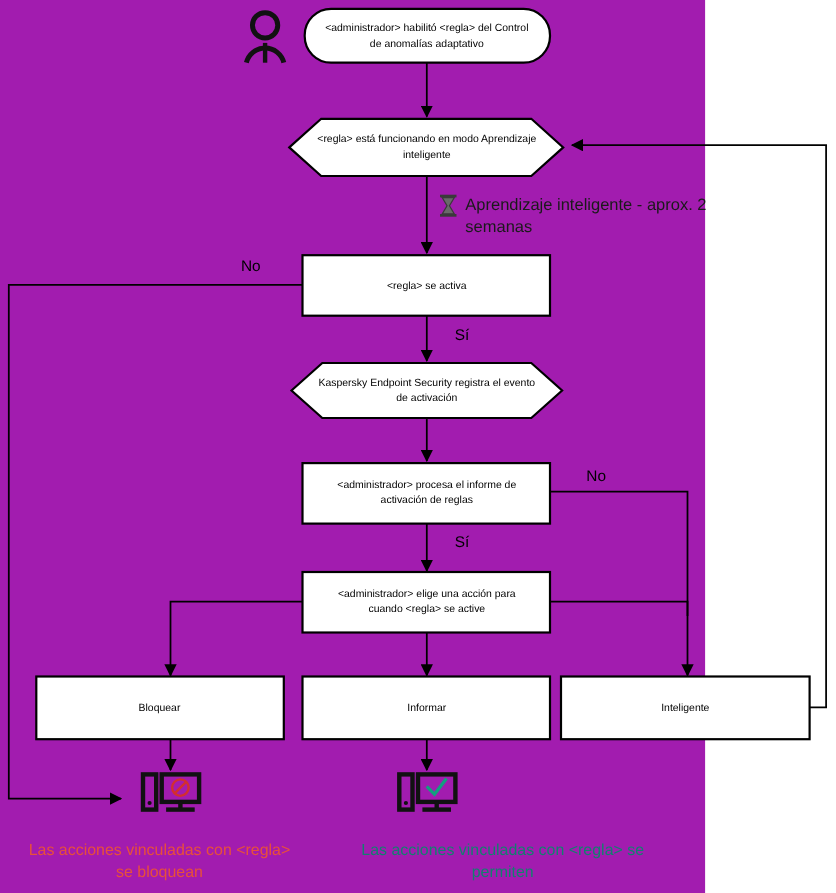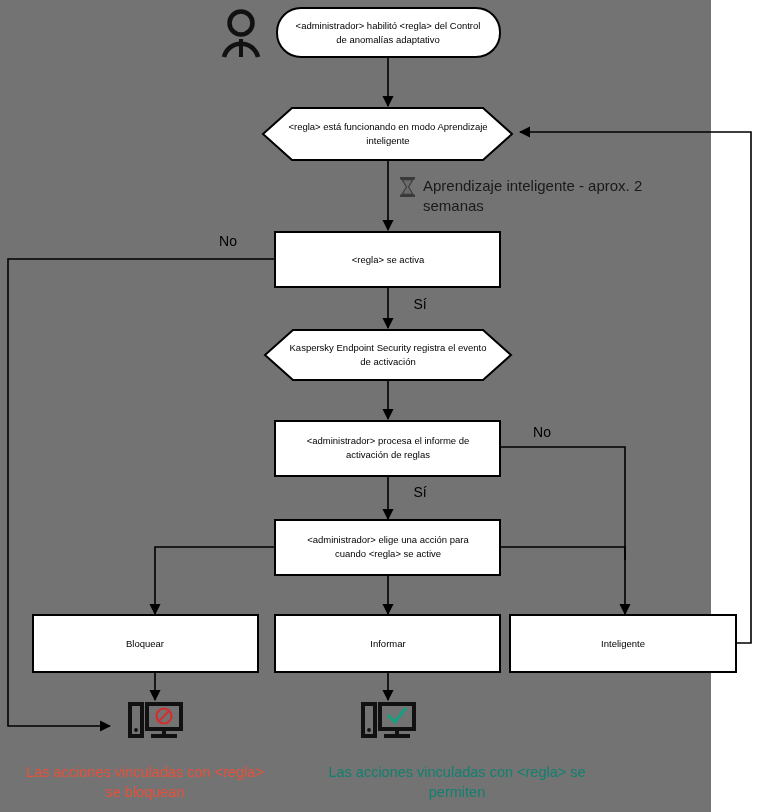--- a/index.html
+++ b/index.html
@@ -8,23 +8,23 @@
     background: #ffffff;
   }
   body {
     width: 760px;
     height: 812px;
     font-family: "Liberation Sans", sans-serif;
     overflow: hidden;
   }
   #diagram-root {
     position: relative;
-    width: 711px;
+    width: 641px;
     height: 812px;
-    background: #737373;
+    background: #a21caf;
   }
   svg#flowchart {
     display: block;
     width: 760px;
     height: 812px;
   }
   .shape-outline {
     fill: #ffffff;
     stroke: #000000;
     stroke-width: 2;

